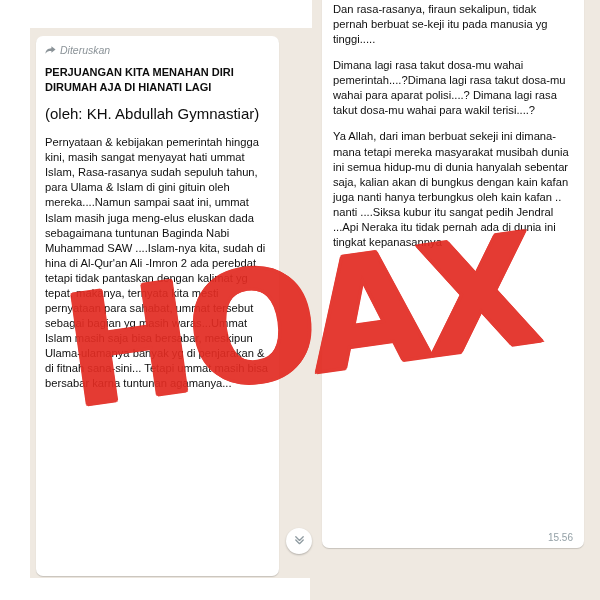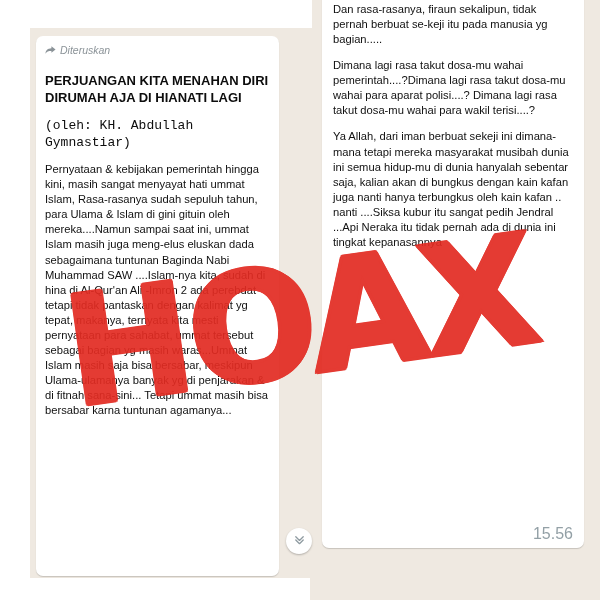--- a/index.html
+++ b/index.html
@@ -88,52 +88,51 @@
     margin-bottom: 6px;
   }
   .forward-icon {
     display: inline-block;
     width: 11px;
     height: 10px;
     color: #8b9398;
   }
 
   .msg-title {
-    font-size: 13px;
+    font-size: 11px;
     line-height: 1.33;
     font-weight: bold;
     color: #0d0d0d;
-    margin: 16px 0 10px 0;
+    margin: 9px 0 10px 0;
   }
   .msg-sub {
-    font-size: 13px;
+    font-size: 15px;
     line-height: 1.33;
     color: #0d0d0d;
     margin: 8px 0 11px 0;
-    font-family: Liberation Mono, monospace;
   }
   .msg-para {
     font-size: 11.2px;
     line-height: 1.345;
     color: #101010;
     margin: 0 0 11px 0;
     word-wrap: break-word;
   }
   .msg-para:last-of-type { margin-bottom: 0; }
 
   .excl {
     color: #e03a28;
     font-weight: bold;
   }
 
   .timestamp {
     position: absolute;
     right: 11px;
     bottom: 5px;
-    font-size: 16px;
+    font-size: 10px;
     color: #93a0a6;
   }
 
   
   .scroll-down {
     position: absolute;
     left: 286px;
     top: 528px;
     width: 26px;
     height: 26px;
@@ -189,21 +188,21 @@
         </svg>
       </span>
       <span>Diteruskan</span>
     </div>
     <p class="msg-title">PERJUANGAN KITA MENAHAN DIRI DIRUMAH AJA DI HIANATI LAGI</p>
     <p class="msg-sub">(oleh: KH. Abdullah Gymnastiar)</p>
     <p class="msg-para">Pernyataan &amp; kebijakan pemerintah hingga kini, masih sangat menyayat hati ummat Islam, Rasa-rasanya sudah sepuluh tahun, para Ulama &amp; Islam di gini gituin oleh mereka....Namun sampai saat ini, ummat Islam masih juga meng-elus eluskan dada sebagaimana tuntunan Baginda Nabi Muhammad SAW ....Islam-nya kita, sudah di hina di Al-Qur'an Ali -Imron 2 ada perebdat tetapi tidak pantaskan dengan kalimat yg tepat, makanya, ternyata kita mesti pernyataan para sahabat, ummat tersebut sebagai bagian yg masih waras...Ummat Islam masih saja bisa bersabar, meskipun Ulama-ulamanya banyak yg di penjarakan &amp; di fitnah sana-sini... Tetapi ummat masih bisa bersabar karna tuntunan agamanya...</p>
   </div>
 
   <div class="bubble bubble-right">
-    <p class="msg-para">Dan rasa-rasanya, firaun sekalipun, tidak pernah berbuat se-keji itu pada manusia yg bagian.....</p>
+    <p class="msg-para">Dan rasa-rasanya, firaun sekalipun, tidak pernah berbuat se-keji itu pada manusia yg tinggi.....</p>
     <p class="msg-para">Dimana lagi rasa takut dosa-mu wahai pemerintah....?Dimana lagi rasa takut dosa-mu wahai para aparat polisi....? Dimana lagi rasa takut dosa-mu wahai para wakil terisi....?</p>
     <p class="msg-para">Ya Allah, dari iman berbuat sekeji ini dimana-mana tetapi mereka masyarakat musibah dunia ini semua hidup-mu di dunia hanyalah sebentar saja, kalian akan di bungkus dengan kain kafan juga nanti hanya terbungkus oleh kain kafan .. nanti ....Siksa kubur itu sangat pedih Jendral ...Api Neraka itu tidak pernah ada di dunia ini tingkat kepanasannya</p>
     <span class="timestamp">15.56</span>
   </div>
 
   <div class="scroll-down">
     <span>
       <svg viewBox="0 0 14 14" width="13" height="13" aria-hidden="true">
         <path d="M3 4 L7 8 L11 4" stroke="#8e9aa0" stroke-width="1.4" fill="none" stroke-linecap="round" stroke-linejoin="round"></path>
         <path d="M3 7.5 L7 11.5 L11 7.5" stroke="#8e9aa0" stroke-width="1.4" fill="none" stroke-linecap="round" stroke-linejoin="round"></path>

